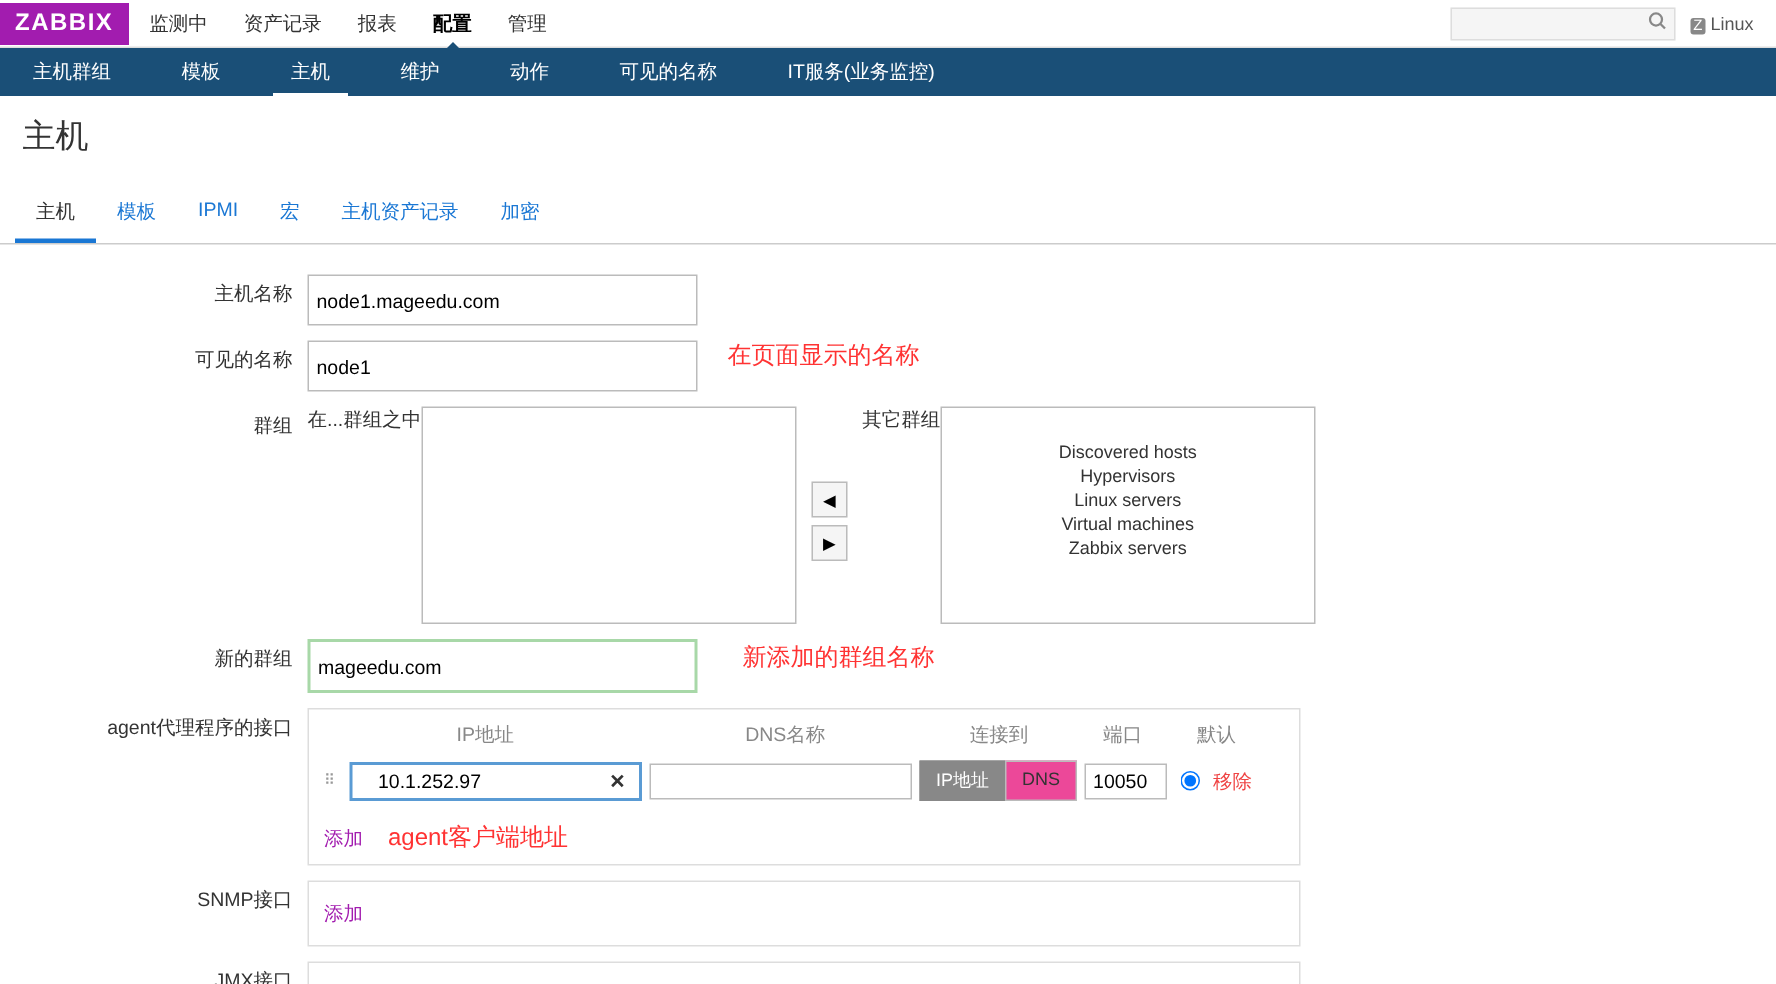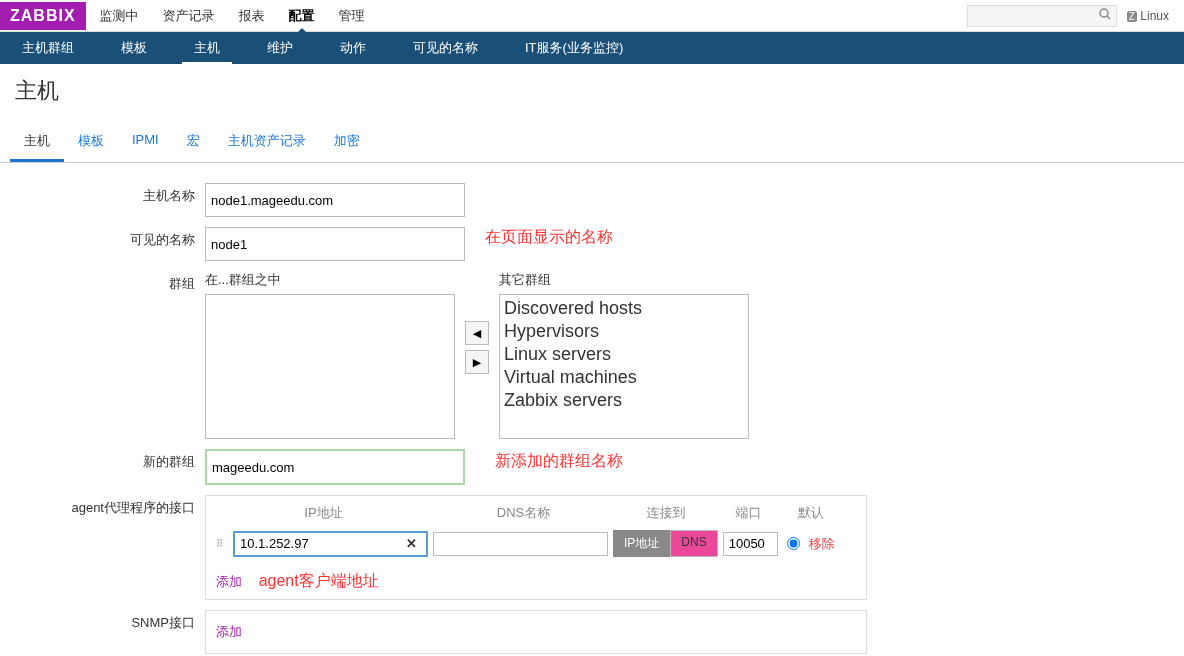--- a/index.html
+++ b/index.html
@@ -19,38 +19,38 @@
 .tabs { display: flex; border-bottom: 1px solid #ccc; padding-left: 10px; margin-top: 5px; }
 .tab { padding: 9px 14px; color: #1a77d4; cursor: pointer; border-bottom: 3px solid transparent; }
 .tab.active { color: #333; border-bottom: 3px solid #1a77d4; }
 .form { padding: 20px 0 0 0; }
 .form-row { display: flex; align-items: flex-start; margin-bottom: 10px; }
 .form-label { width: 205px; text-align: right; padding-right: 10px; padding-top: 4px; color: #333; }
 .form-content { flex: 1; position: relative; }
 .text-input { width: 260px; height: 24px; border: 1px solid #bbb; padding: 16px 5px; font-size: 13px; }
 .text-input.green { border: 2px solid #a8d8a8; height: 26px; }
 .group-section { display: flex; align-items: flex-start; gap: 10px; }
-.group-col { display: flex; flex-direction: column; }
+.group-col { display: flex; flex-direction: row; text-align: center; }
 .group-label { font-size: 13px; margin-bottom: 5px; color: #333; }
-.group-box { width: 250px; height: 145px; border: 1px solid #bbb; padding: 2px; font-size: 18px; overflow: auto; }
+.group-box { width: 250px; height: 145px; border: 1px solid #bbb; padding: 21px; font-size: 12px; overflow: auto; }
 .group-option { padding: 1px 2px; cursor: pointer; }
 .move-btns { display: flex; flex-direction: column; justify-content: center; gap: 5px; padding-top: 50px; }
 .move-btn { width: 24px; height: 24px; border: 1px solid #bbb; background: #f5f5f5; cursor: pointer; font-size: 11px; }
 .annotation { color: #ff3333; font-size: 16px; position: absolute; }
 .interface-box { border: 1px solid #ddd; padding: 0; width: 662px; }
 .interface-header { display: flex; padding: 8px 10px; color: #888; font-size: 13px; }
 .ih-ip { width: 215px; text-align: center; }
 .ih-dns { width: 185px; text-align: center; }
 .ih-conn { width: 100px; text-align: center; }
 .ih-port { width: 65px; text-align: center; }
 .ih-def { width: 60px; text-align: center; }
 .interface-row { display: flex; align-items: center; padding: 0 10px 8px 10px; gap: 5px; }
 .drag-handle { width: 12px; color: #999; cursor: move; font-size: 10px; line-height: 8px; }
 .ip-input { width: 195px; height: 26px; border: 2px solid #5a9bd4; padding: 0 5px; font-size: 13px; display: flex; align-items: center; justify-content: space-between; }
-.ip-input input { border: none; outline: none; width: 150px; font-size: 13px; }
+.ip-input input { border: none; outline: none; width: 150px; font-size: 13px; margin-left: 12px; }
 .clear-x { font-weight: bold; cursor: pointer; color: #333; padding: 0 4px; }
 .dns-input { width: 175px; height: 24px; border: 1px solid #bbb; }
 .conn-toggle { display: flex; }
 .toggle-btn { padding: 4px 10px; border: 1px solid #bbb; background: #ec4899; cursor: pointer; font-size: 12px; }
 .toggle-btn.active { background: #888; color: #fff; border: 1px solid #888; }
 .port-input { width: 55px; height: 24px; border: 1px solid #bbb; padding: 0 5px; font-size: 13px; }
 .radio-def { margin: 0 4px; }
 .remove-link { color: #ef4444; cursor: pointer; font-size: 13px; }
 .add-link { color: #a21caf; cursor: pointer; font-size: 13px; padding: 8px 10px; display: inline-block; }
 .interface-box.simple { padding: 0; }

